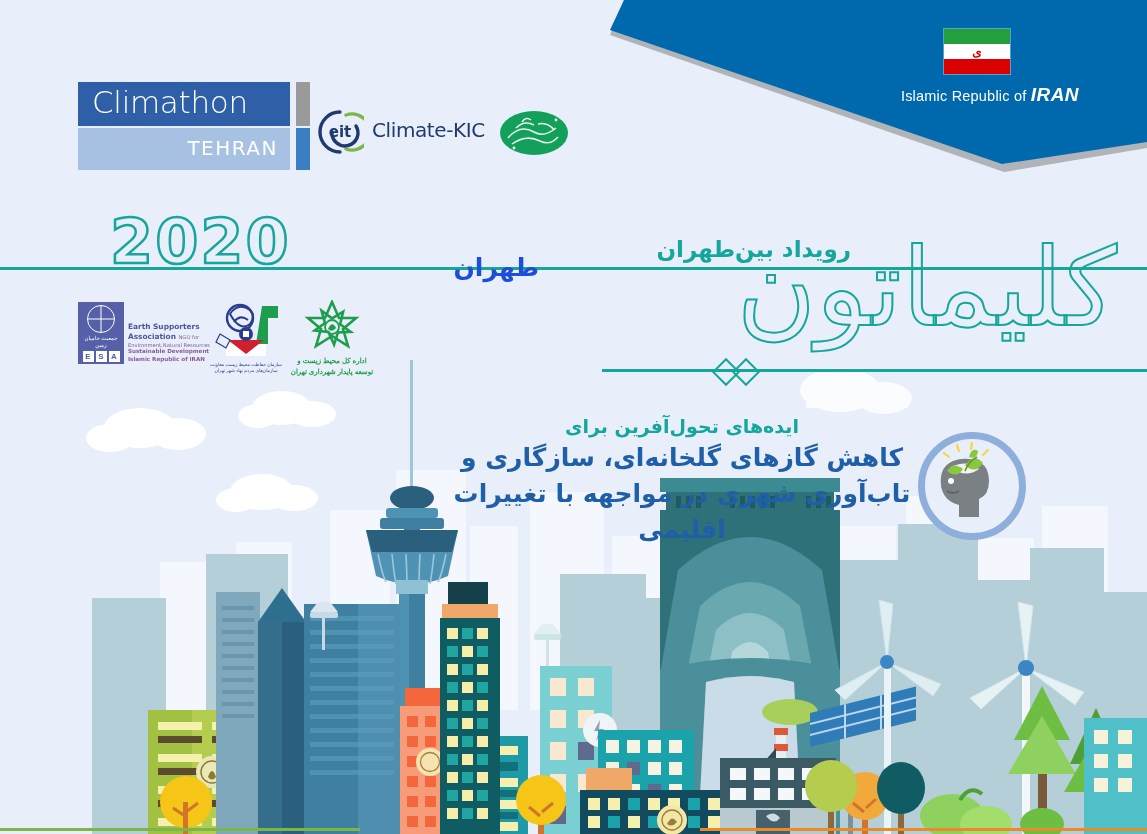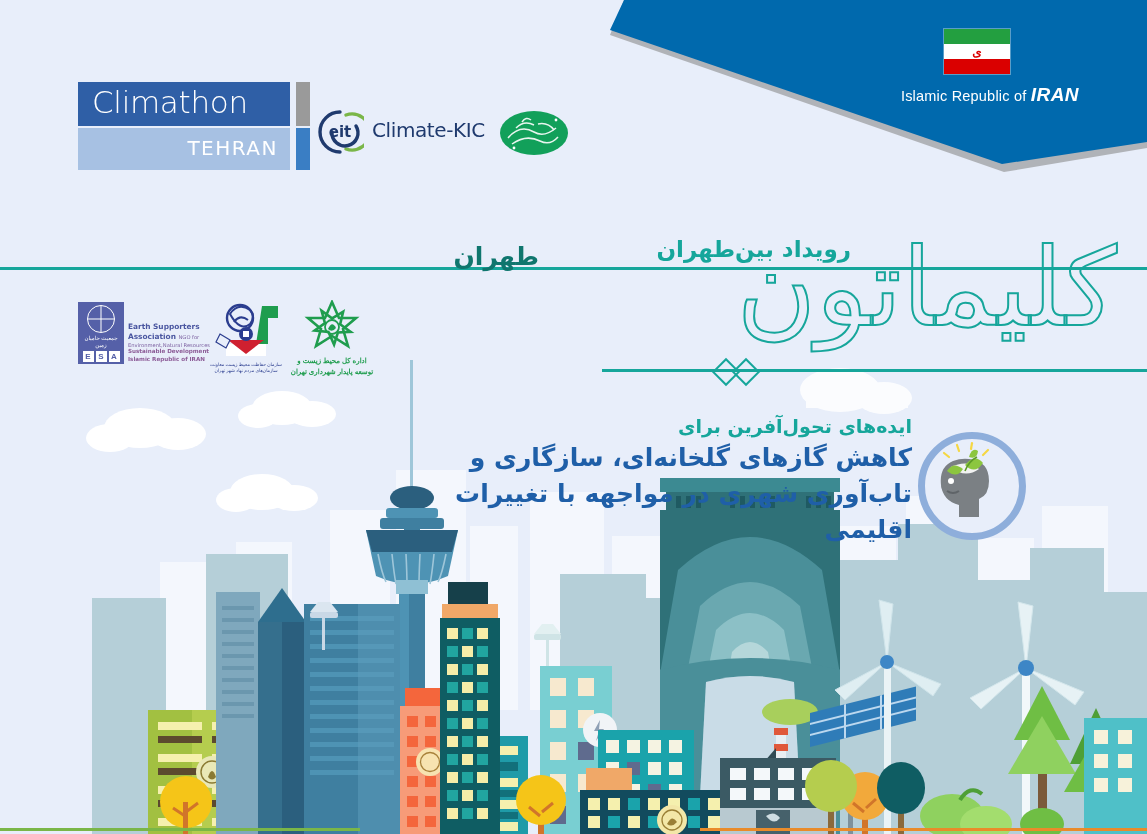--- a/index.html
+++ b/index.html
@@ -90,21 +90,21 @@
     -webkit-text-stroke:2px #16a69b;color:transparent;
     letter-spacing:4px;
     text-align:right;
   }
   #pt-sup{
     position:absolute;right:296px;top:36px;color:#16a69b;
     font-size:23px;direction:rtl;font-weight:bold;
     font-family:"DejaVu Sans",sans-serif;white-space:nowrap;
   }
   #pt-city{
-    position:absolute;right:608px;top:42px;color:#0f766e;
+    position:absolute;right:608px;top:53px;color:#1d4ed8;
     font-size:25px;direction:rtl;font-weight:bold;
     font-family:"DejaVu Sans",sans-serif;white-space:nowrap;text-align:right;
   }
 
   
   #sponsors{left:78px;top:300px;width:300px;height:82px;}
   .sp{position:absolute;top:0;}
   #sp-esa{left:0;width:130px;}
   #sp-env{left:128px;width:80px;}
   #sp-mun{left:206px;width:96px;}
@@ -144,21 +144,21 @@
   #env-caption{
     position:absolute;left:0;top:62px;width:80px;text-align:center;
     font-size:4.6px;color:#2b3d8f;direction:rtl;line-height:1.4;
   }
   #mun-caption{
     position:absolute;left:0;top:56px;width:96px;text-align:center;
     font-size:7px;color:#1f9d4e;direction:rtl;line-height:1.5;font-weight:bold;
   }
 
   
-  #subtitle{left:452px;top:414px;width:460px;text-align:right;direction:rtl;}
+  #subtitle{left:452px;top:414px;width:460px;text-align:center;direction:rtl;}
   #sub1{
     color:#16a69b;font-size:19px;font-weight:bold;line-height:1.35;
     font-family:"DejaVu Sans",sans-serif;
   }
   .sub2{
     color:#1f5fa8;font-size:25px;font-weight:bold;line-height:1.45;
     font-family:"DejaVu Sans",sans-serif;
   }
   #head-icon{
     left:918px;top:432px;width:94px;height:94px;border-radius:50%;
@@ -677,20 +677,21 @@
       <path d="M24 14 q4 -6 9 -2"></path>
     </g>
     <circle cx="16" cy="40" r="1.4" fill="#fff"></circle>
     <circle cx="58" cy="12" r="1.4" fill="#fff"></circle>
   </svg>
 
   <div class="abs rule" id="rule-top"></div>
   <div class="abs rule" id="rule-bot"></div>
   <div class="abs diamond" id="dia-a"></div>
   <div class="abs diamond" id="dia-b"></div>
+  <div class="abs" id="year">2020</div>
 
   <div class="abs" id="persian-title">
     <div id="pt-main">کلیماتون</div>
     <div id="pt-sup">رویداد بین‌طهران</div>
     <div id="pt-city">طهران</div>
   </div>
 
   <div class="abs" id="sponsors">
 
     <div class="sp" id="sp-esa">

